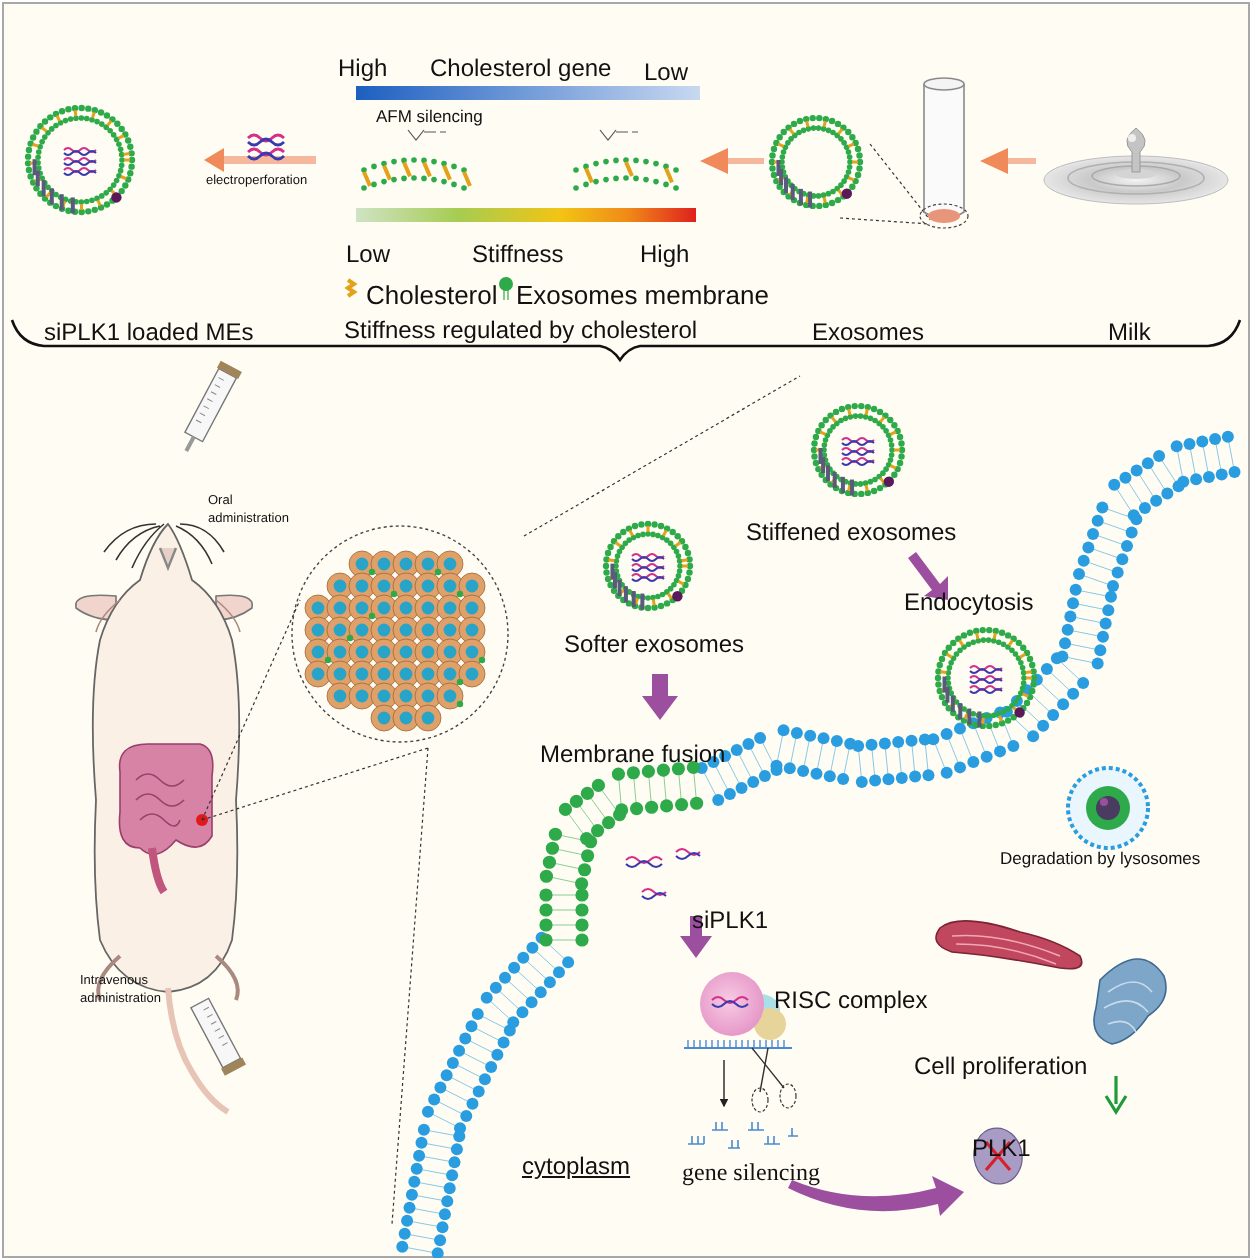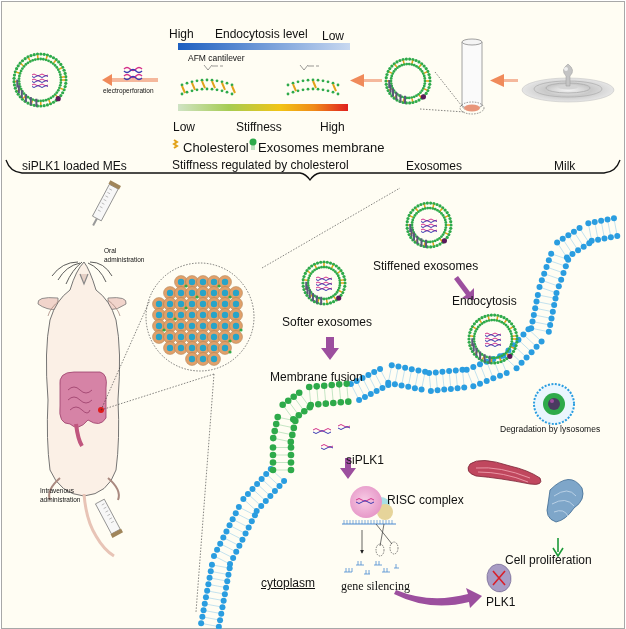--- a/index.html
+++ b/index.html
@@ -1258,23 +1258,23 @@
     <path d="M553,548 L558,556 L563,548" stroke="#1e9a3a" stroke-width="1.6" fill="none"></path>
   </g>
 
   <g>
     <ellipse cx="499" cy="578" rx="12" ry="14" fill="#a89cc4" stroke="#6a5e8a" stroke-width="0.6" transform="rotate(-10 499 578)"></ellipse>
     <path d="M493,571 L505,585 M505,571 L493,585" stroke="#d8202a" stroke-width="1.6"></path>
   </g>
 </svg>
 
 <span class="lbl f12" style="left:169px;top:28px;">High</span>
-<span class="lbl f12" style="left:215px;top:28px;">Endocytosis level</span>
+<span class="lbl f12" style="left:215px;top:28px;">Cholesterol gene</span>
 <span class="lbl f12" style="left:322px;top:30px;">Low</span>
-<span class="lbl f9" style="left:188px;top:54px;">AFM cantilever</span>
+<span class="lbl f9" style="left:188px;top:54px;">AFM silencing</span>
 <span class="lbl f8" style="left:103px;top:88px;font-size:6.5px;">electroperforation</span>
 <span class="lbl f12" style="left:173px;top:121px;">Low</span>
 <span class="lbl f12" style="left:236px;top:121px;">Stiffness</span>
 <span class="lbl f12" style="left:320px;top:121px;">High</span>
 <span class="lbl f8" style="left:183px;top:141px;">Cholesterol</span>
 <span class="lbl f8" style="left:258px;top:141px;">Exosomes membrane</span>
 
 <span class="lbl f12" style="left:22px;top:160px;">siPLK1 loaded MEs</span>
 <span class="lbl f12" style="left:172px;top:159px;">Stiffness regulated by cholesterol</span>
 <span class="lbl f12" style="left:406px;top:160px;">Exosomes</span>
@@ -1285,16 +1285,16 @@
 <span class="lbl f8" style="left:40px;top:488px;font-size:6.5px;">Intravenous</span>
 <span class="lbl f8" style="left:40px;top:497px;font-size:6.5px;">administration</span>
 
 <span class="lbl f12" style="left:373px;top:260px;">Stiffened exosomes</span>
 <span class="lbl f12" style="left:282px;top:316px;">Softer exosomes</span>
 <span class="lbl f12" style="left:452px;top:295px;">Endocytosis</span>
 <span class="lbl f12" style="left:270px;top:371px;">Membrane fusion</span>
 <span class="lbl f9" style="left:500px;top:425px;">Degradation by lysosomes</span>
 <span class="lbl f12" style="left:346px;top:454px;">siPLK1</span>
 <span class="lbl f12" style="left:387px;top:494px;text-align:center;">RISC complex</span>
-<span class="lbl f12" style="left:457px;top:554px;margin-left:48px;">Cell proliferation</span>
+<span class="lbl f12" style="left:457px;top:527px;">Cell proliferation</span>
 <span class="lbl f12" style="left:341px;top:580px;font-family:Liberation Serif, serif;">gene silencing</span>
-<span class="lbl f12" style="left:486px;top:596px;">PLK1</span>
+<span class="lbl f12" style="left:486px;top:568px;">PLK1</span>
 <span class="lbl f12" style="left:261px;top:577px;text-decoration:underline;">cytoplasm</span>
 
 </body></html>

